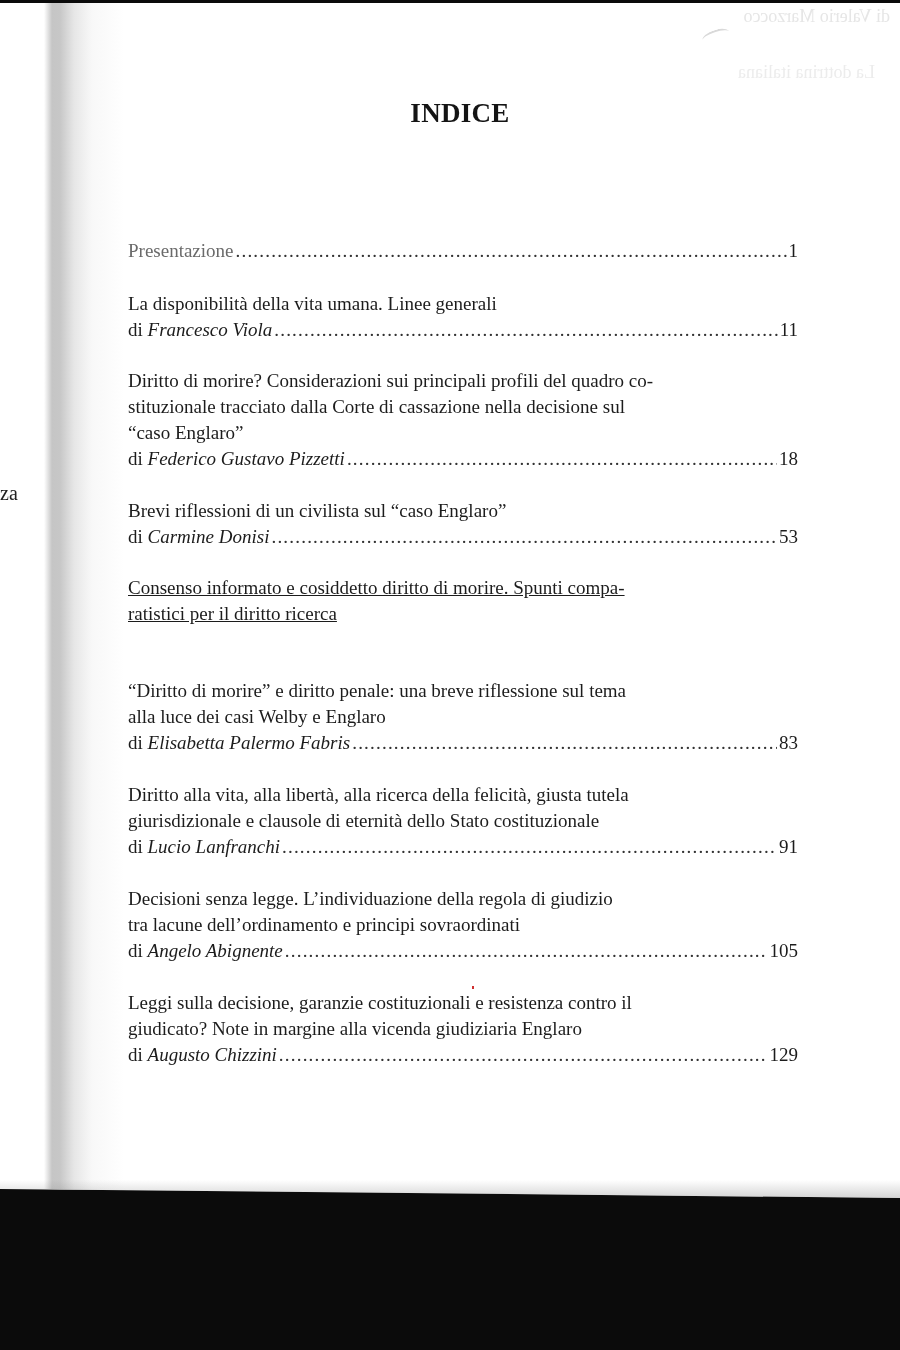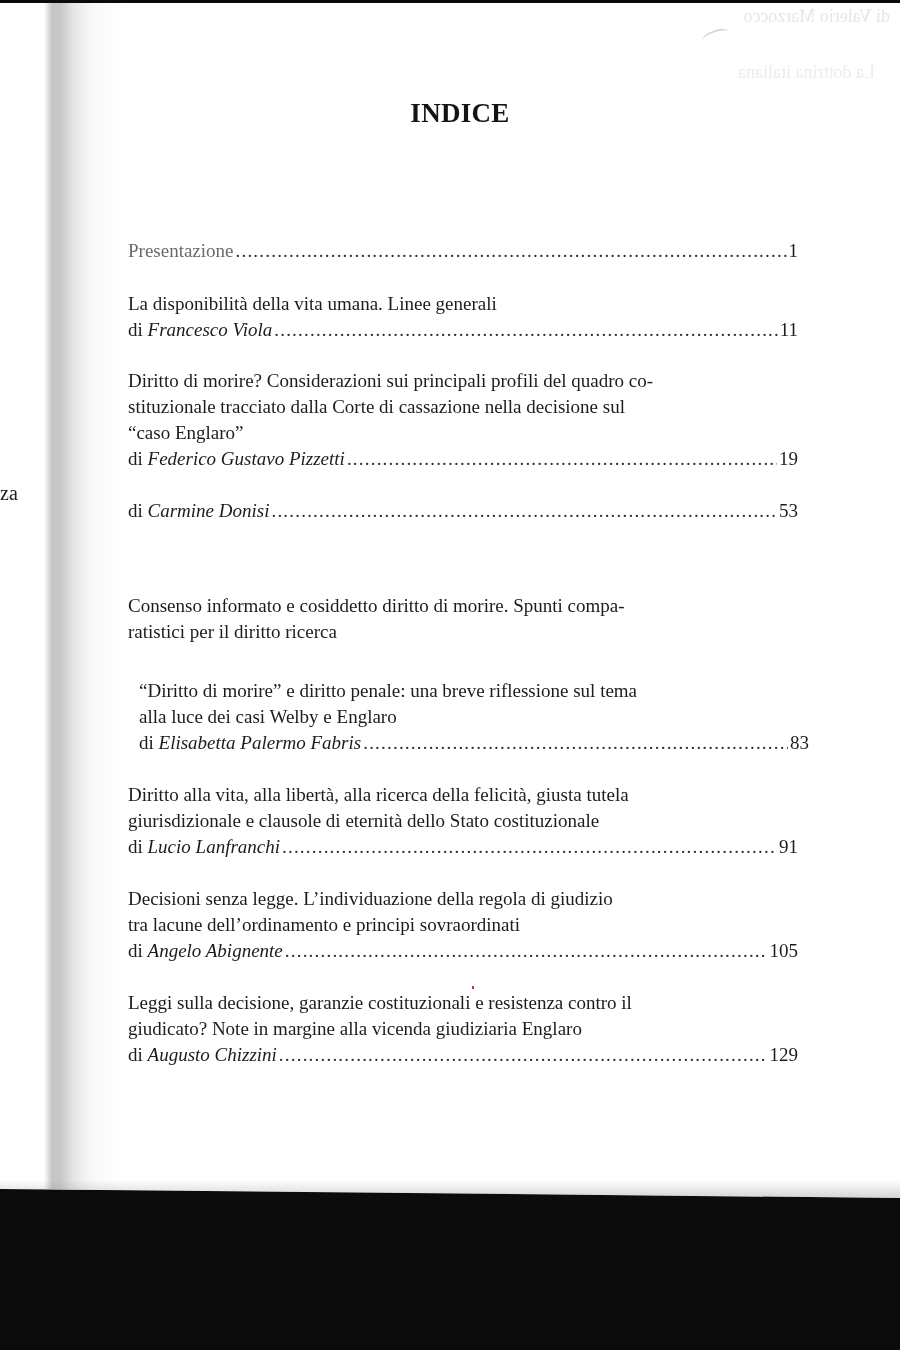--- a/index.html
+++ b/index.html
@@ -59,22 +59,22 @@
       content: "....................................................................................................................................................................................................";
     }
     .leader-line .pg { flex: 0 0 auto; }
     .author { font-style: italic; }
     .faded-start { color: #6a6a6a; }
 
     .e0 { position: absolute; top: 0; }
     .e1 { position: absolute; top: 53px; }
     .e2 { position: absolute; top: 130px; }
     .e3 { position: absolute; top: 260px; }
-    .e4 { position: absolute; top: 355px; }
-    .e5 { position: absolute; top: 440px; margin-left: 11px; }
+    .e4 { position: absolute; top: 337px; text-decoration: underline; }
+    .e5 { position: absolute; top: 440px; }
     .e6 { position: absolute; top: 544px; }
     .e7 { position: absolute; top: 648px; }
     .e8 { position: absolute; top: 752px; font-family: Liberation Serif, serif; }
     .e0, .e1, .e2, .e3, .e4, .e5, .e6, .e7, .e8 { left: 0; width: 670px; }
 
     .red-mark { position: absolute; left: 344px; top: 748px; width: 2px; height: 3px; background: #d03030; }
   </style>
 </head>
 <body>
 
@@ -107,25 +107,26 @@
       </span>
     </div>
 
     <div class="entry e2">
       <span class="line">Diritto di morire? Considerazioni sui principali profili del quadro co-</span>
       <span class="line">stituzionale tracciato dalla Corte di cassazione nella decisione sul</span>
       <span class="line">“caso Englaro”</span>
       <span class="leader-line">
         <span><span>di </span><span class="author">Federico Gustavo Pizzetti</span></span>
         <span class="dots"></span>
-        <span class="pg">19</span>
+        <span class="pg">18</span>
       </span>
     </div>
 
     <div class="entry e3">
+      <span class="line">Brevi riflessioni di un civilista sul “caso Englaro”</span>
       <span class="leader-line">
         <span><span>di </span><span class="author">Carmine Donisi</span></span>
         <span class="dots"></span>
         <span class="pg">53</span>
       </span>
     </div>
 
     <div class="entry e4">
       <span class="line">Consenso informato e cosiddetto diritto di morire. Spunti compa-</span>
       <span class="line">ratistici per il diritto ricerca</span>

